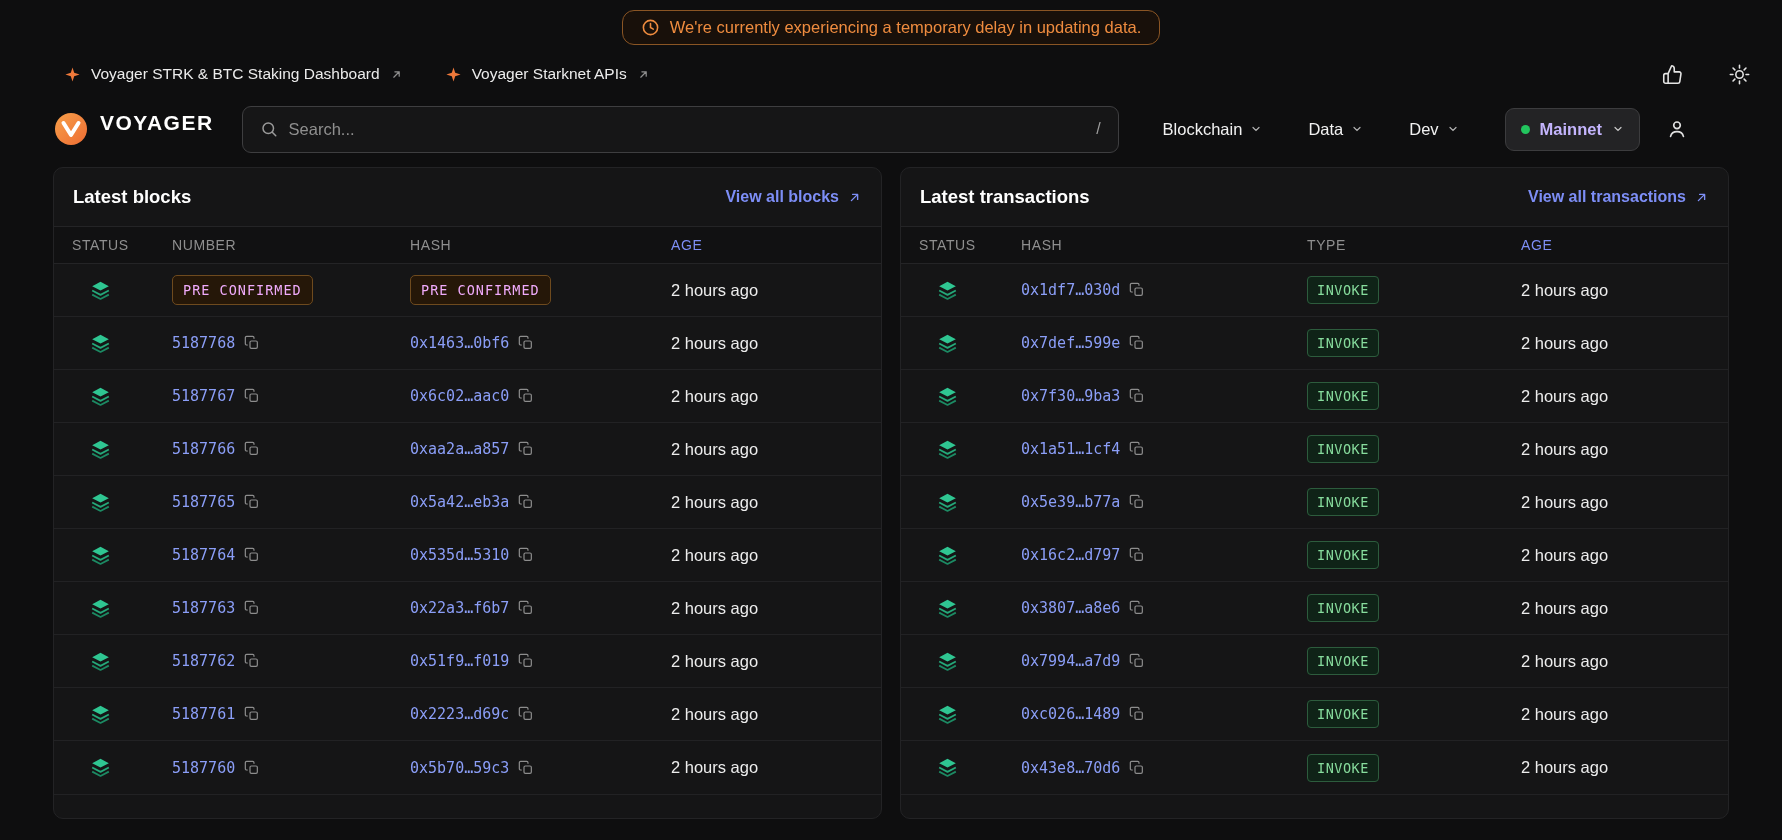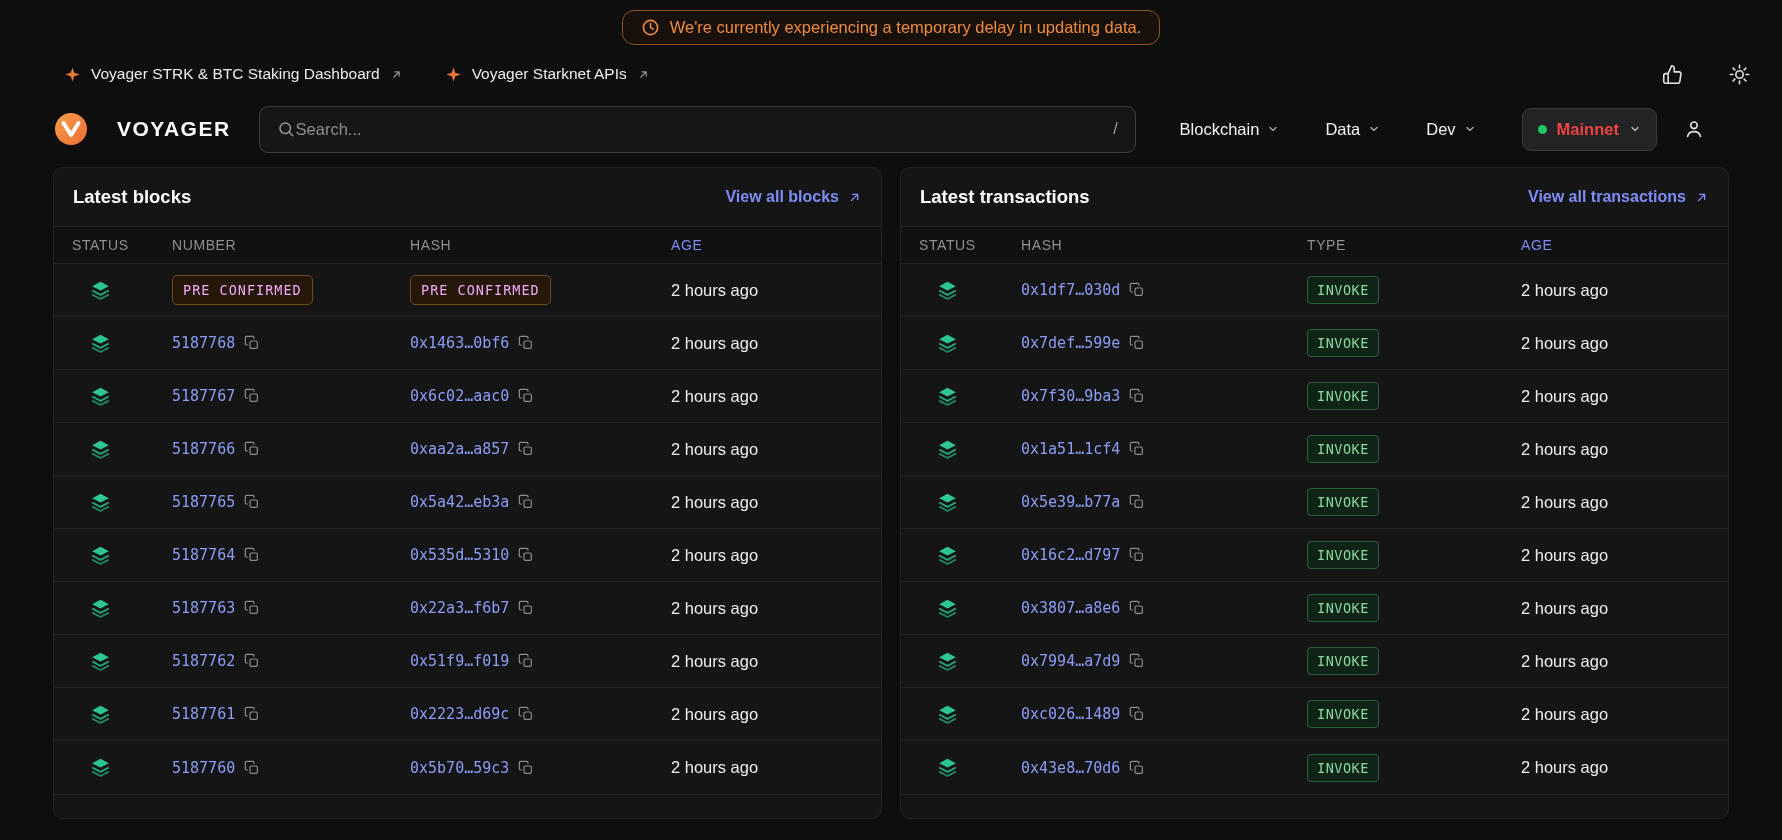--- a/index.html
+++ b/index.html
@@ -15,30 +15,30 @@
   .topbar{margin-top:8px;height:42px;display:flex;align-items:center;justify-content:space-between;padding:0 28px 0 64px}
   .promos{display:flex;align-items:center;gap:42px}
   .promo{display:flex;align-items:center;gap:10px;background:none;border:none;cursor:pointer}
   .promo-label{font-size:15.5px;color:#ececec}
   .promo .ext{color:#8f8f8f;display:flex}
   .top-actions{display:flex;align-items:center;gap:46px;padding-right:4px}
   .icon-btn{background:none;border:none;cursor:pointer;display:flex;align-items:center;color:#e4e4e4}
 
   
   .header{margin-top:8px;height:52px;display:flex;align-items:center;padding:0 53px}
-  .brand{display:flex;align-items:center;gap:28px;background:none;border:none;cursor:pointer}
+  .brand{display:flex;align-items:flex-start;gap:11px;background:none;border:none;cursor:pointer}
   .brand-name{font-size:21px;font-weight:bold;letter-spacing:1.5px;color:#fff}
-  .search{margin-left:28px;width:877px;height:47px;display:flex;align-items:center;gap:1px;padding:0 17px;background:#161617;border:1px solid #3e3e40;border-radius:9px}
+  .search{margin-left:28px;width:877px;height:47px;display:flex;align-items:center;gap:11px;padding:0 17px;background:#161617;border:1px solid #3e3e40;border-radius:9px}
   .search input{flex:1;background:transparent;border:none;outline:none;color:#e5e5e5;font-size:16.5px;font-family:inherit}
   .search input::placeholder{color:#8f8f8f}
   .slash{color:#9c9c9c;font-size:16px}
   .nav{display:flex;align-items:center;gap:46px;margin-left:44px}
   .nav-item{display:flex;align-items:center;gap:8px;background:none;border:none;color:#f1f1f1;font-size:16.5px;cursor:pointer}
   .nav-item svg{color:#b3b3b3}
-  .network{margin-left:46px;display:flex;align-items:center;gap:10px;height:43px;padding:0 15px;background:#232325;border:1px solid #3c3c3e;border-radius:9px;color:#ef4444;font-size:16.5px;font-weight:bold;cursor:pointer}
+  .network{margin-left:46px;display:flex;align-items:center;gap:10px;height:43px;padding:0 15px;background:#232325;border:1px solid #3c3c3e;border-radius:9px;color:#c4b5fd;font-size:16.5px;font-weight:bold;cursor:pointer}
   .dot{width:9px;height:9px;border-radius:50%;background:#22c55e}
   .network svg{color:#c9c9c9}
   .profile{margin-left:26px}
 
   
   .panels{display:flex;gap:18px;padding:12px 53px 0}
   .panel{flex:1;background:#151516;border:1px solid #232325;border-radius:10px;overflow:hidden}
   .panel-head{height:58px;display:flex;align-items:center;justify-content:space-between;padding:0 19px}
   .panel-title{font-size:18.5px;font-weight:bold;color:#fff}
   .view-all{display:flex;align-items:center;gap:8px;background:none;border:none;color:#7d8ef6;font-size:16px;font-weight:bold;cursor:pointer}

